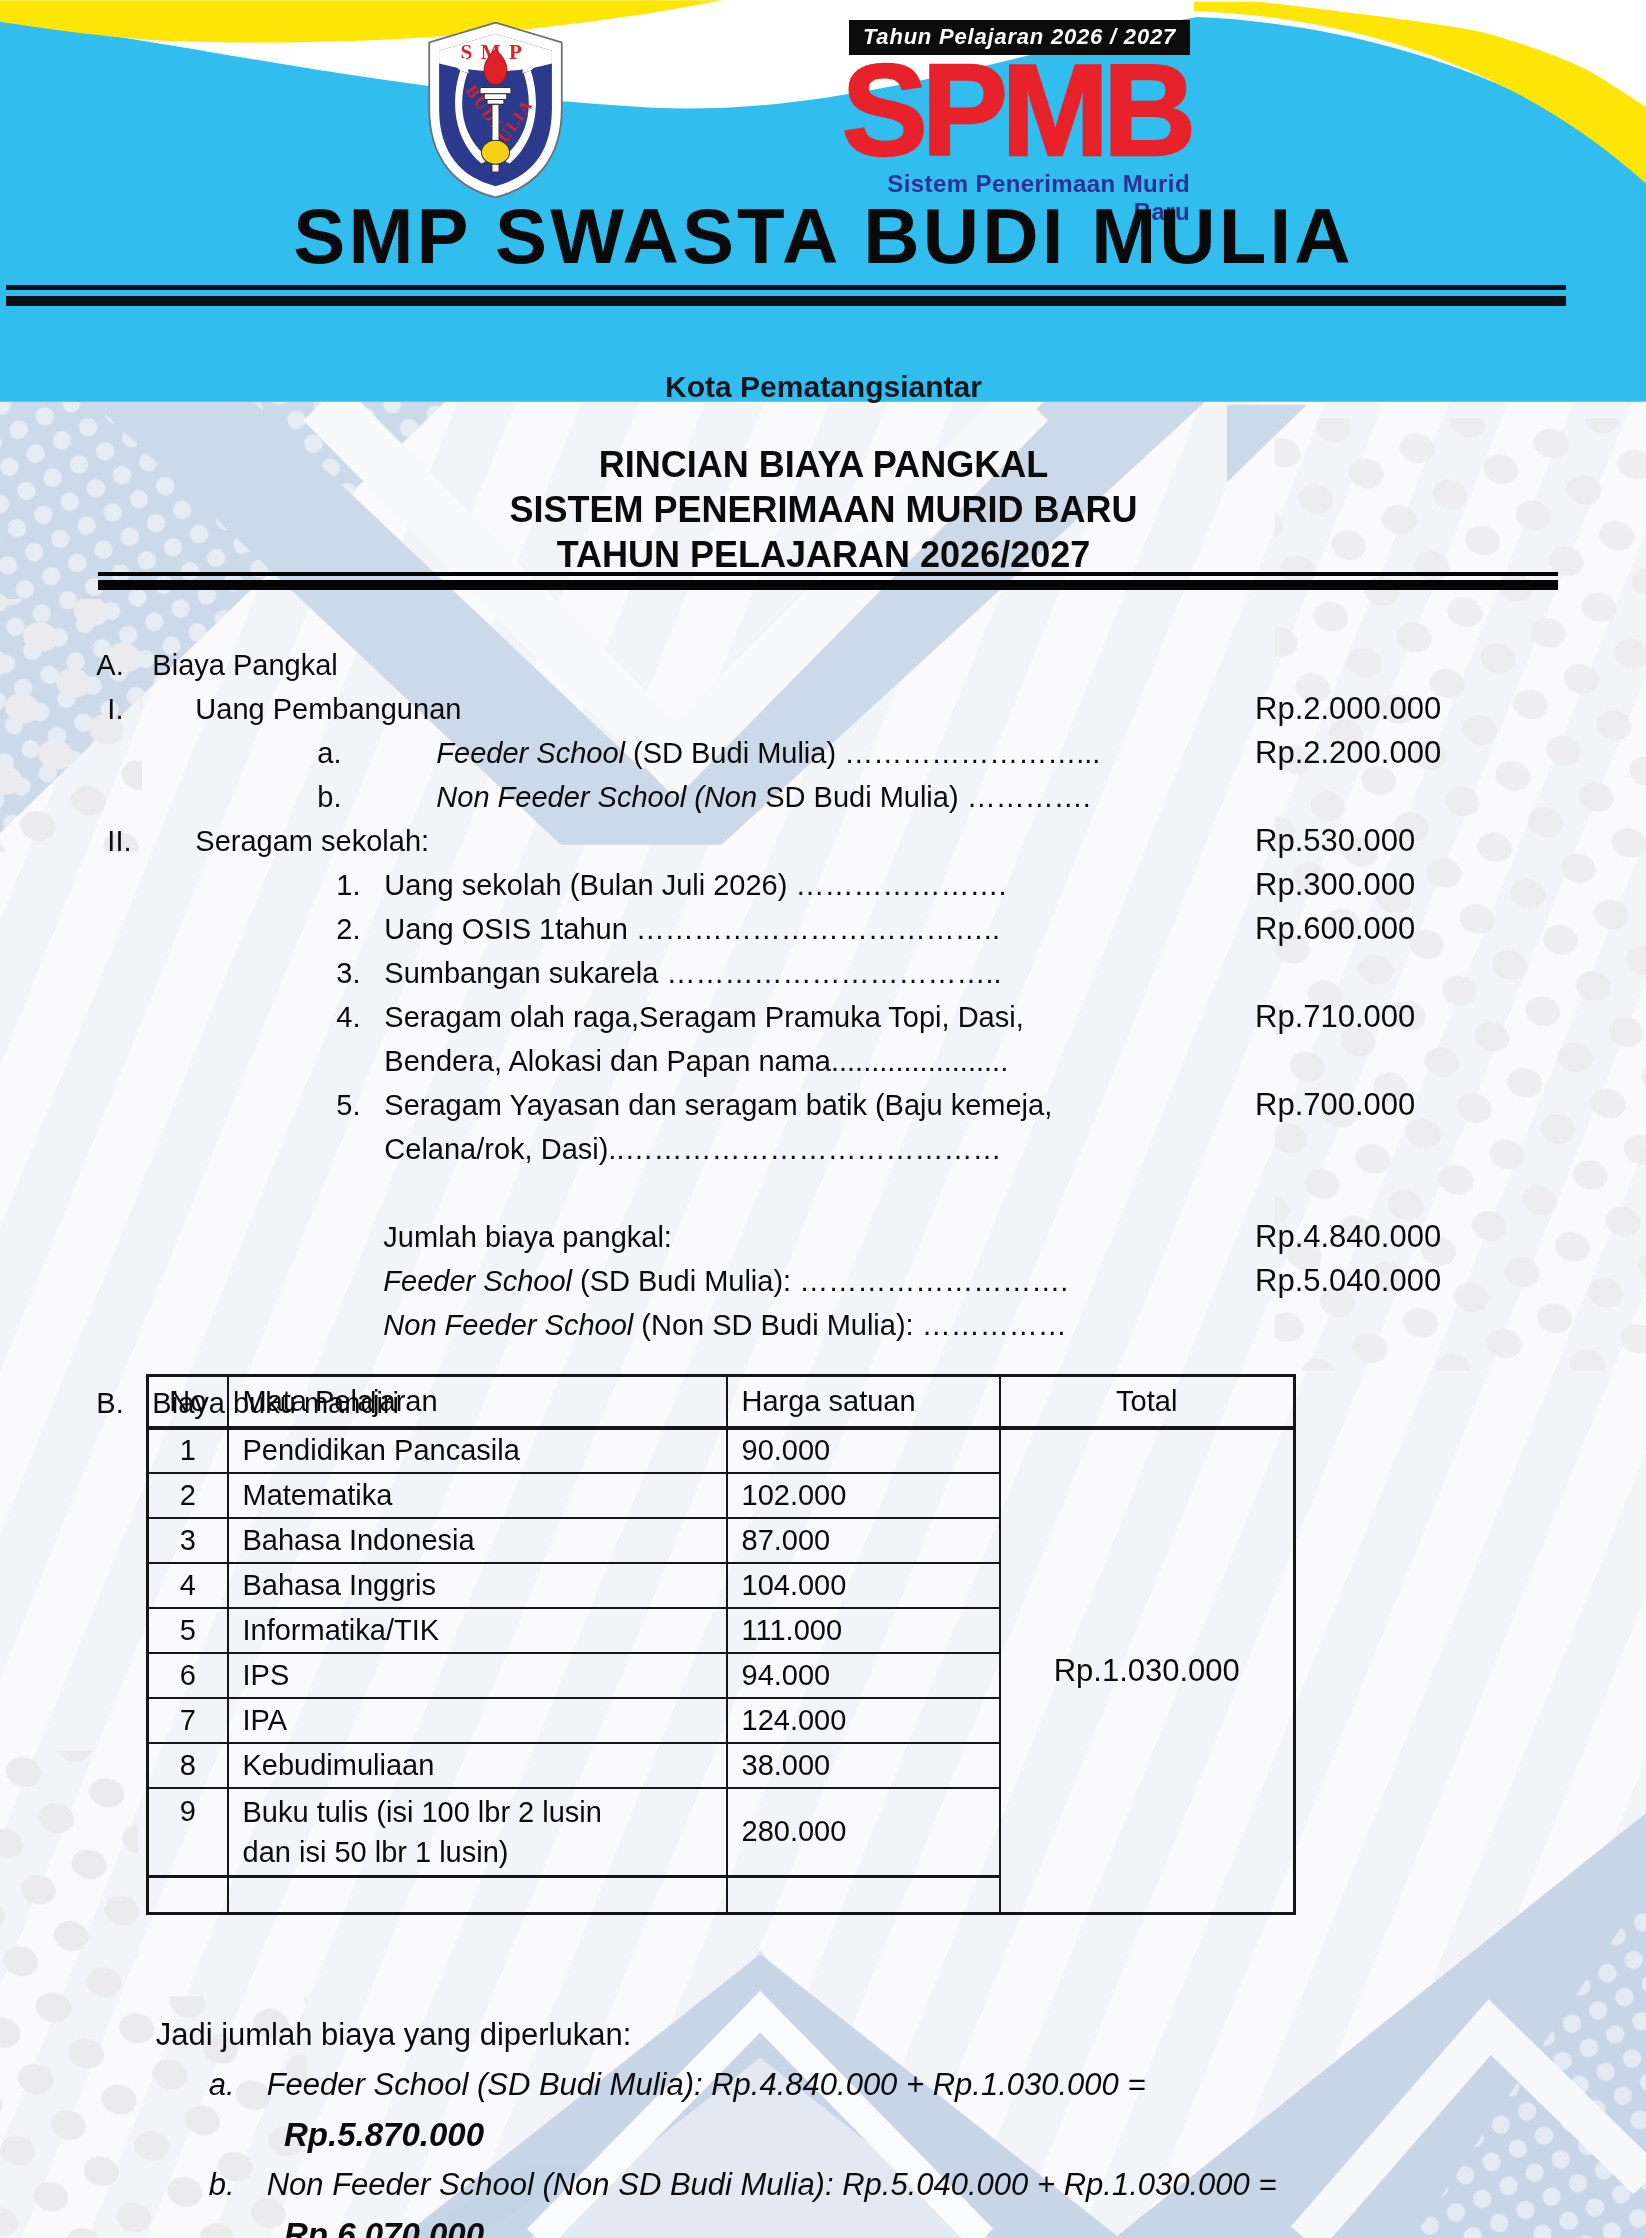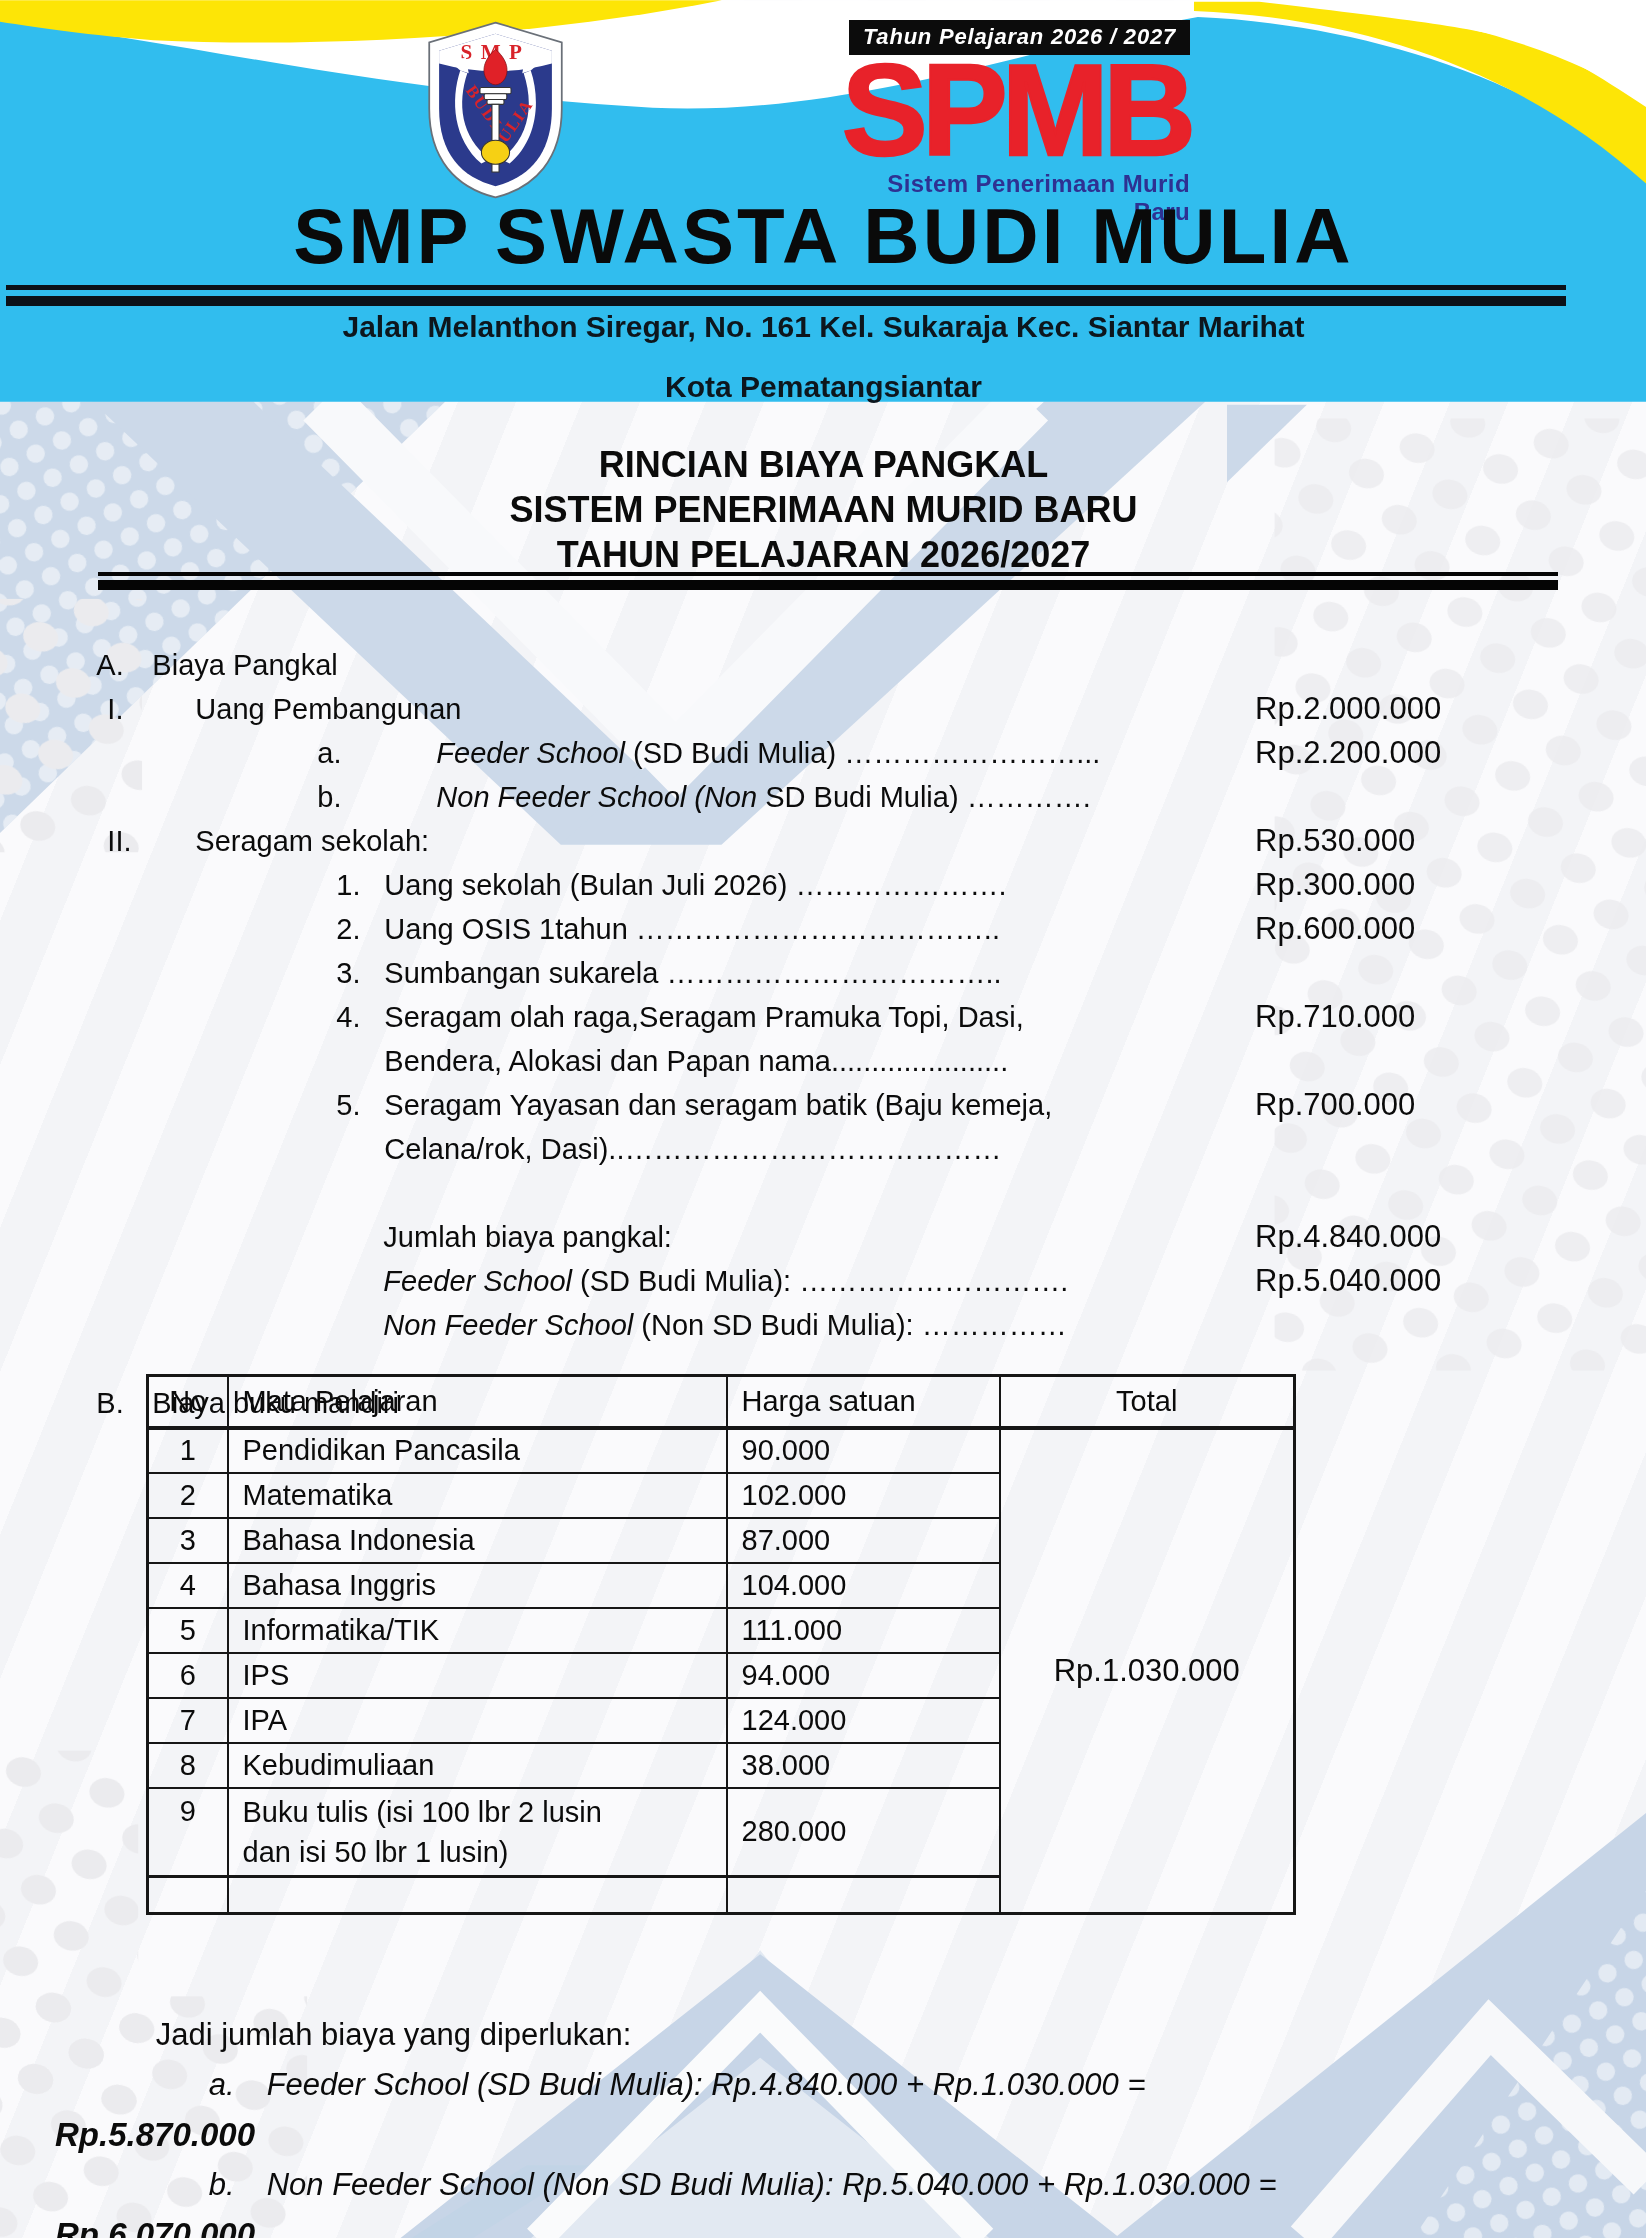--- a/index.html
+++ b/index.html
@@ -75,21 +75,21 @@
   .cc { text-align:center; }
   .cl { text-align:left; padding-left:14px !important; }
   .pre { white-space:pre-line; line-height:40px; }
   .tot-cell { text-align:center; vertical-align:middle; font-size:31px; }
 
   
   .f-ln { position:relative; height:50px; line-height:50px; font-size:31px; white-space:pre; }
   .f-head { padding-left:104px; }
   .f-item { padding-left:157px; font-style:italic; }
   .f-item .num { width:58px; }
-  .f-total { font-style:italic; font-weight:bold; font-size:33px; }
+  .f-total { padding-left:215px; font-style:italic; font-weight:bold; font-size:33px;margin-left:14px; }
 </style>
 </head>
 <body>
 
 <div class="page">
 
   <svg class="decor" width="1647" height="2239" viewBox="0 0 2145 2916" xmlns="http://www.w3.org/2000/svg">
     <defs>
       <pattern id="wd" width="58" height="50" patternUnits="userSpaceOnUse" patternTransform="rotate(14)">
         <circle cx="14" cy="12" r="12" fill="#ffffff" opacity="0.5"></circle>
@@ -152,21 +152,20 @@
     </svg>
 
     <div class="spmb">
       <div class="spmb-banner">Tahun Pelajaran 2026 / 2027</div>
       <div class="spmb-big">SPMB</div>
       <div class="spmb-tag">Sistem Penerimaan Murid Baru</div>
     </div>
 
     <div class="school-name">SMP SWASTA BUDI MULIA</div>
     <div class="hdr-rule"></div>
-    <div class="addr addr1">Jalan Melanthon Siregar, No. 161 Kel. Sukaraja Kec. Siantar Marihat</div>
     <div class="addr addr2">Kota Pematangsiantar</div>
   </div>
 
   <div class="doc-title">
     <div>RINCIAN BIAYA PANGKAL</div>
     <div>SISTEM PENERIMAAN MURID BARU</div>
     <div>TAHUN PELAJARAN 2026/2027</div>
   </div>
   <div class="title-rule"></div>
 

